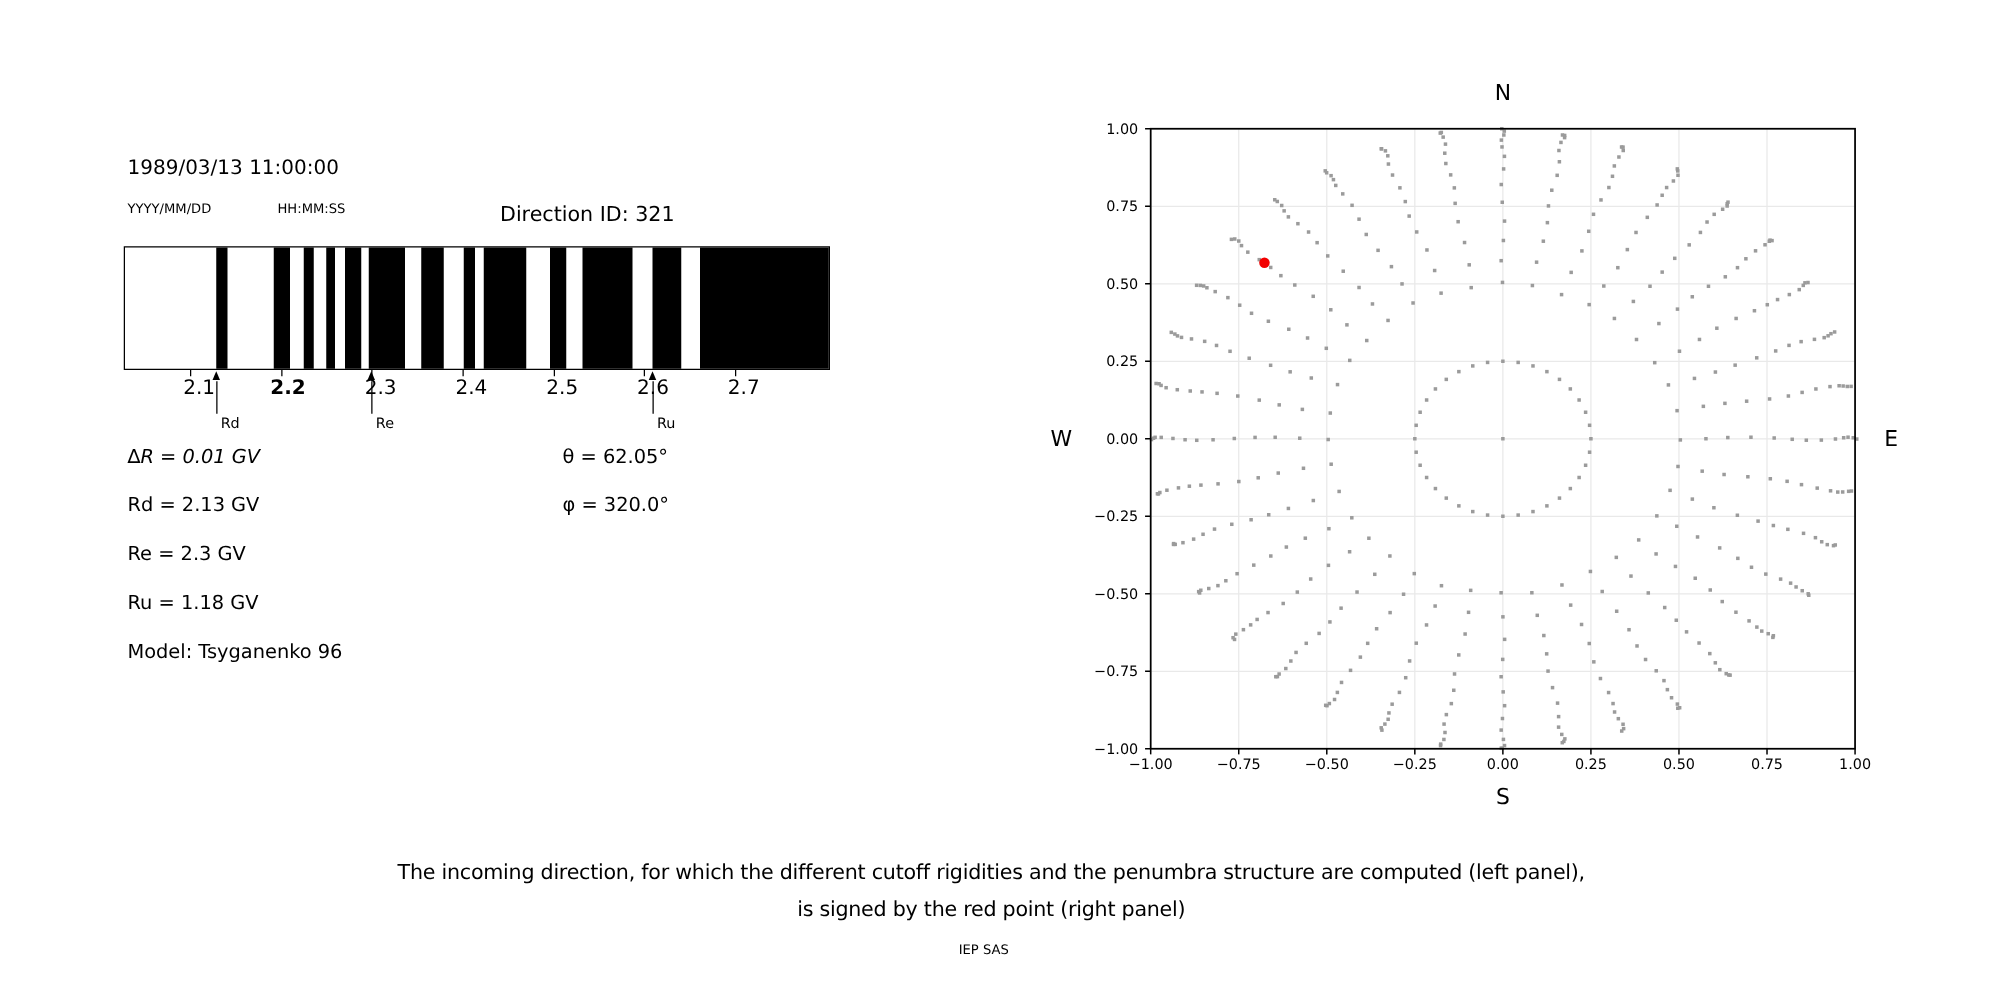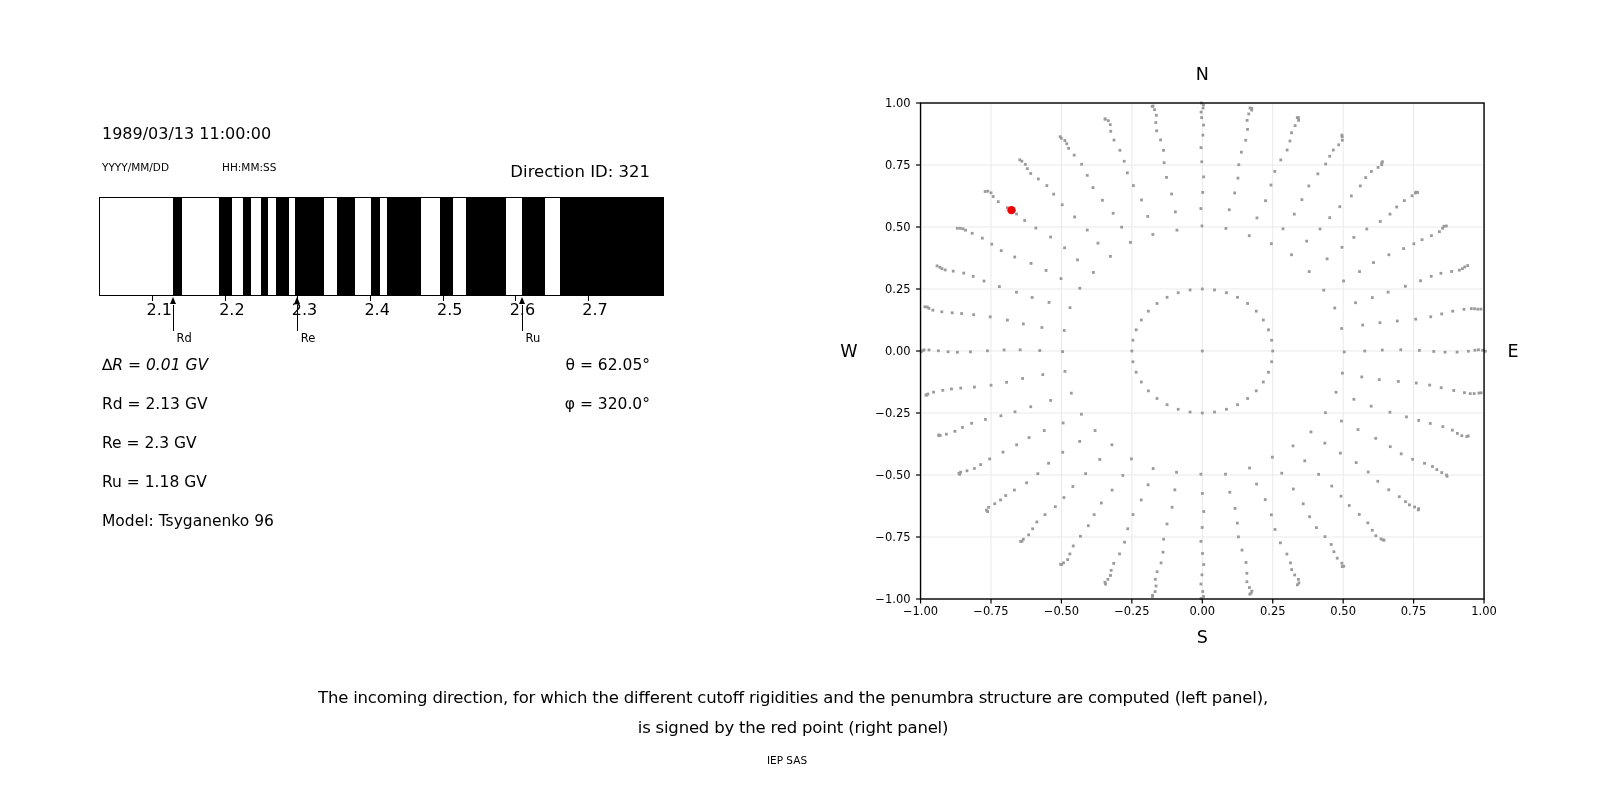--- a/index.html
+++ b/index.html
@@ -3,21 +3,21 @@
 <meta charset="utf-8">
 <style>
   html,body{margin:0;padding:0;background:#ffffff;}
   .page{position:relative;width:1600px;height:800px;background:#ffffff;overflow:hidden;
         font-family:"DejaVu Sans", sans-serif;color:#000;}
   .abs{position:absolute;}
   .t16{font-size:16px;line-height:1.15;}
   .t17{font-size:16.5px;line-height:1.15;}
   .t10{font-size:10.5px;line-height:1.1;}
   .t15{font-size:15.5px;line-height:1.15;}
-  .right{text-align:right;}
+  .right{}
   .center{text-align:center;}
   #penumbra-box{position:absolute;left:99px;top:197px;width:565px;height:99px;
                 border:1.3px solid #000;box-sizing:border-box;background:#fff;}
   .pen-band{position:absolute;top:0;bottom:0;}
   .pen-tick{position:absolute;width:1px;height:5px;top:296px;background:#000;}
   .pen-ticklabel{position:absolute;top:300px;width:40px;margin-left:-20px;
                  text-align:right;font-size:16px;}
   .marker-line{position:absolute;width:1px;background:#000;top:305px;height:26px;}
   .marker-head{position:absolute;width:0;height:0;top:297px;
                border-left:3.5px solid transparent;border-right:3.5px solid transparent;
@@ -49,21 +49,21 @@
       <div class="pen-band" style="left: 50.8997%; width: 6.16967%; background: rgb(0, 0, 0);"></div>
       <div class="pen-band" style="left: 60.4113%; width: 2.31362%; background: rgb(0, 0, 0);"></div>
       <div class="pen-band" style="left: 65.0386%; width: 7.06941%; background: rgb(0, 0, 0);"></div>
       <div class="pen-band" style="left: 74.9357%; width: 4.11311%; background: rgb(0, 0, 0);"></div>
       <div class="pen-band" style="left: 81.6195%; width: 18.3805%; background: rgb(0, 0, 0);"></div>
     </div>
   <div id="penumbra-axis">
       <div class="pen-tick abs" style="left: 152.014px;"></div>
       <div class="pen-ticklabel abs" style="left: 152.014px;">2.1</div>
       <div class="pen-tick abs" style="left: 224.636px;"></div>
-      <div class="pen-ticklabel abs" style="left: 224.636px;">2.2</div>
+      <div class="pen-ticklabel abs" style="left: 224.636px; font-weight: bold;">2.2</div>
       <div class="pen-tick abs" style="left: 297.258px;"></div>
       <div class="pen-ticklabel abs" style="left: 297.258px;">2.3</div>
       <div class="pen-tick abs" style="left: 369.88px;"></div>
       <div class="pen-ticklabel abs" style="left: 369.88px;">2.4</div>
       <div class="pen-tick abs" style="left: 442.503px;"></div>
       <div class="pen-ticklabel abs" style="left: 442.503px;">2.5</div>
       <div class="pen-tick abs" style="left: 515.125px;"></div>
       <div class="pen-ticklabel abs" style="left: 515.125px;">2.6</div>
       <div class="pen-tick abs" style="left: 587.747px;"></div>
       <div class="pen-ticklabel abs" style="left: 587.747px;">2.7</div>

